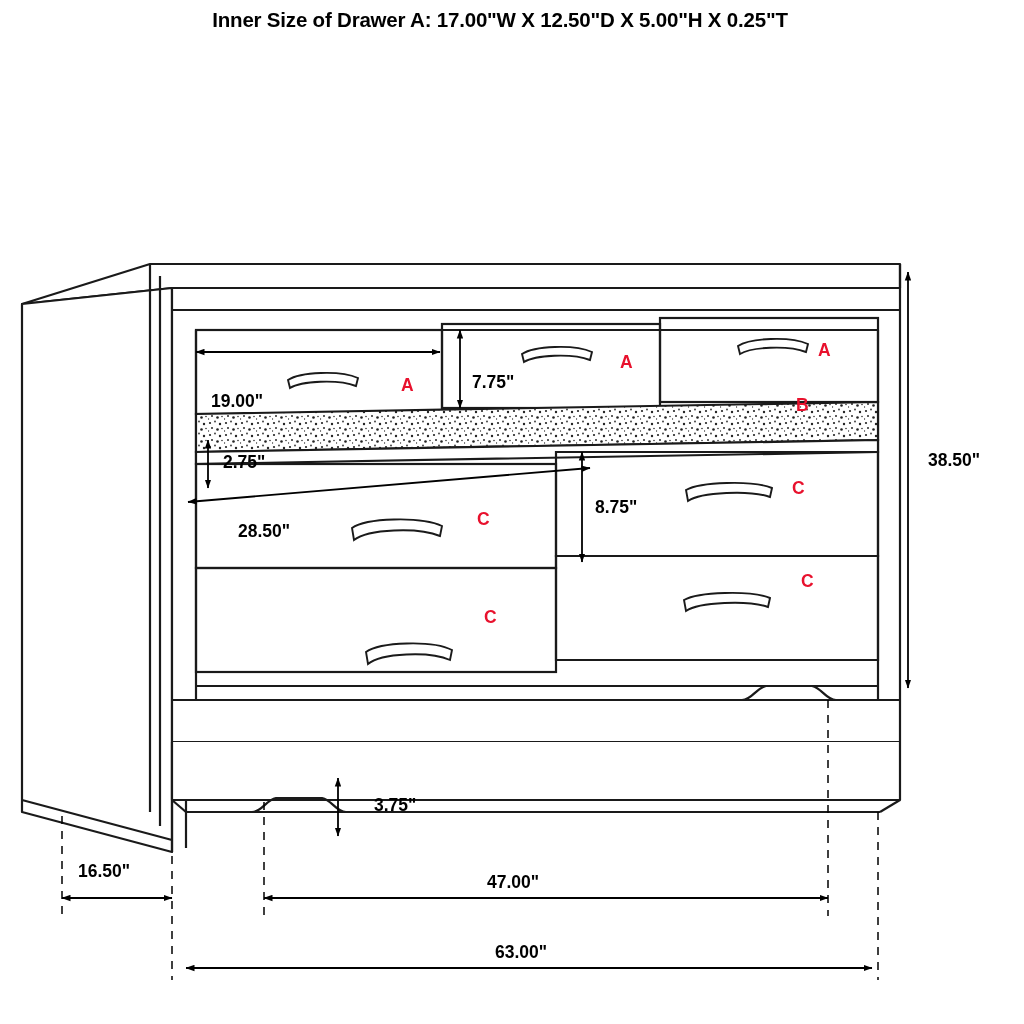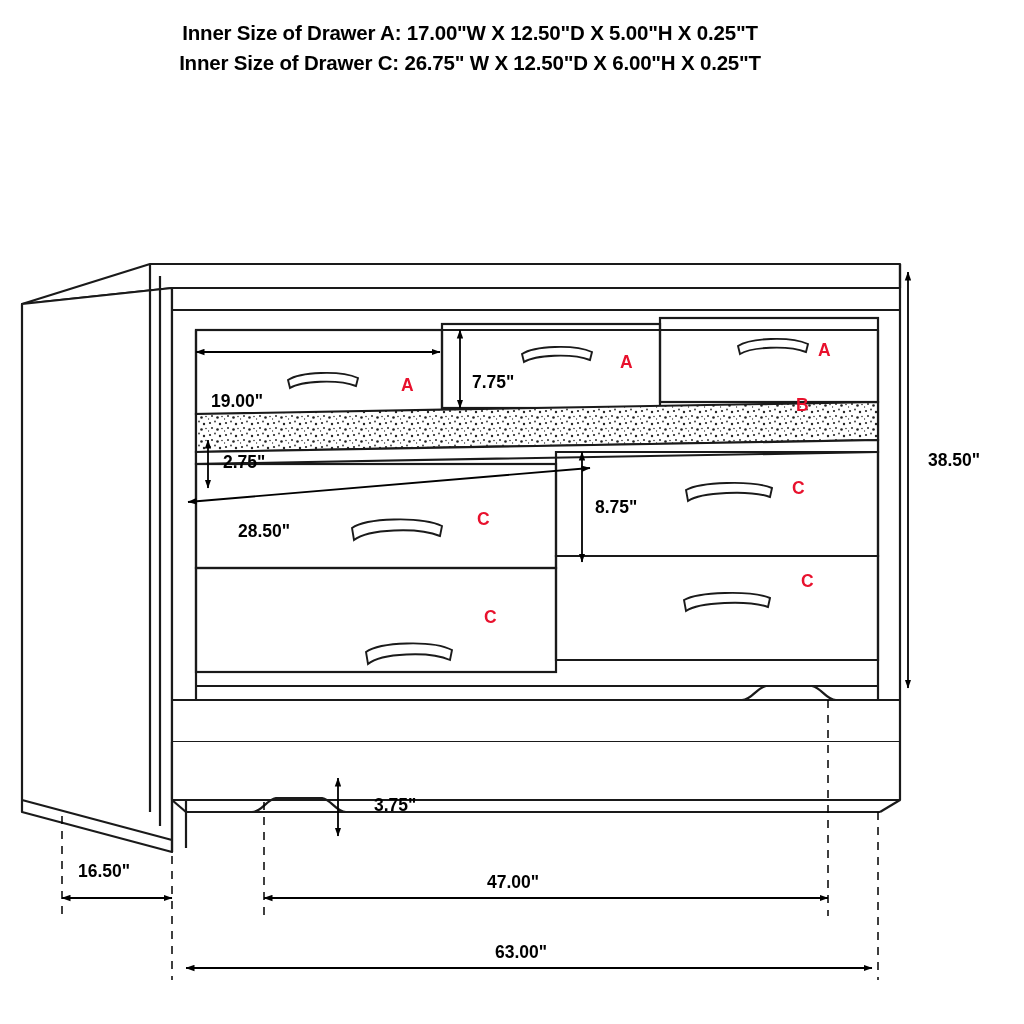--- a/index.html
+++ b/index.html
@@ -11,23 +11,24 @@
     position: relative;
     width: 1024px;
     height: 1024px;
     background: #ffffff;
     font-family: "Liberation Sans", sans-serif;
     overflow: hidden;
   }
   .spec-block {
     position: absolute;
     left: 0;
-    top: 18px;
+    top: 5px;
     width: 940px;
     text-align: center;
+    padding-left: 30px;
   }
   .spec-line {
     font-size: 20.5px;
     font-weight: bold;
     color: #000000;
     line-height: 30px;
     letter-spacing: -0.2px;
     white-space: nowrap;
   }
   svg.diagram {
@@ -52,21 +53,20 @@
     white-space: nowrap;
   }
 </style>
 </head>
 <body>
 
 <div id="page">
 
   <div class="spec-block">
     <div class="spec-line">Inner Size of Drawer A: 17.00"W X 12.50"D X 5.00"H X 0.25"T</div>
-    <div class="spec-line">Inner Size of Drawer C: 26.75" W X 12.50"D X 6.00"H X 0.25"T</div>
   </div>
 
   <svg class="diagram" viewBox="0 0 1024 1024">
     <defs>
       <pattern id="speckle" x="0" y="0" width="16" height="12" patternUnits="userSpaceOnUse">
         <rect width="16" height="12" fill="#ffffff"></rect>
         <circle cx="2" cy="3" r="1.1" fill="#222"></circle>
         <circle cx="7" cy="1.5" r="0.9" fill="#333"></circle>
         <circle cx="12" cy="4" r="1.2" fill="#222"></circle>
         <circle cx="4" cy="8" r="1.0" fill="#2a2a2a"></circle>

